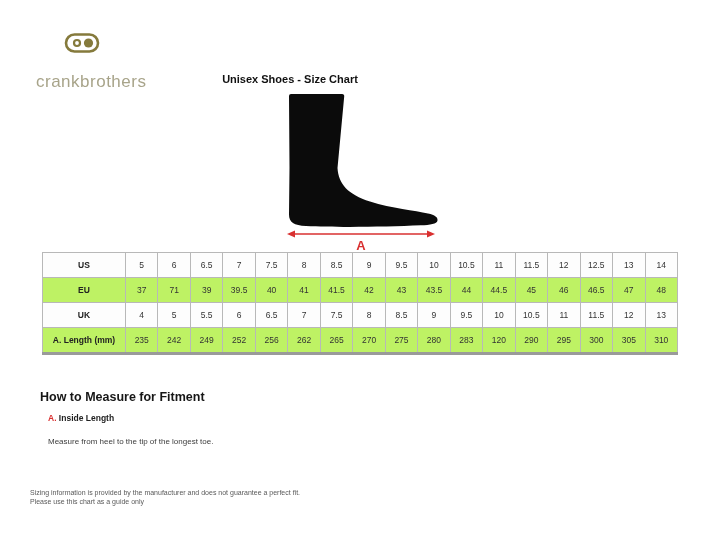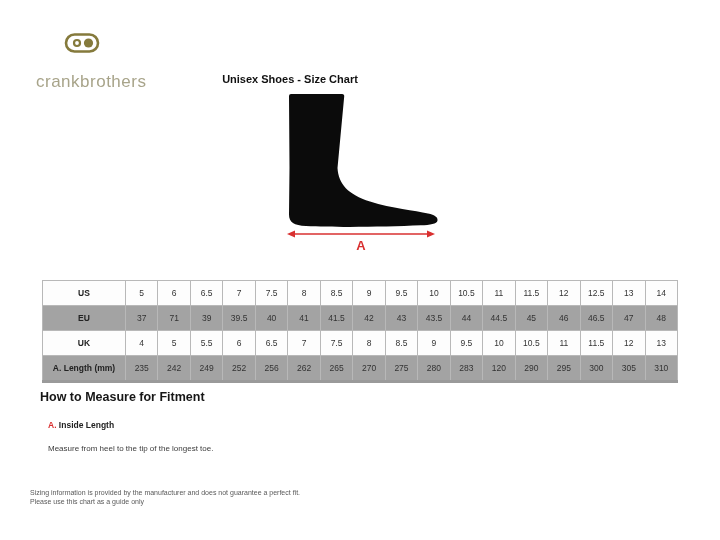--- a/index.html
+++ b/index.html
@@ -24,39 +24,39 @@
 
   
   .diagram { position: absolute; left: 278px; top: 90px; width: 166px; height: 166px; }
   .diagram svg { display: block; }
   .diagram text {
     font-family: "Liberation Sans", sans-serif; font-weight: bold;
     font-size: 13px; fill: var(--accent-red, #d93030);
   }
 
   
-  .size-table-wrap { position: absolute; left: 42px; top: 280px; width: 613px; }
+  .size-table-wrap { position: absolute; left: 42px; top: 252px; width: 613px; }
   table.size-table {
     width: 636px; border-collapse: collapse; table-layout: fixed;
     border: 1px solid #b2b2b2; border-bottom: 3px solid #9a9a9a;
   }
   table.size-table th, table.size-table td {
     border: 1px solid #b8b8b8; height: 24px; text-align: center;
     vertical-align: middle; font-size: 8.5px; padding: 0;
   }
   table.size-table th { width: 82px; font-weight: bold; color: #222; }
   table.size-table td { color: #333; font-weight: normal; }
   table.size-table tr.shade th, table.size-table tr.shade td { background: #e8e8e8; }
   table.size-table tr th, table.size-table tr td { background: #fdfdfd; }
-  table.size-table tr.shade th, table.size-table tr.shade td { background: #a3a3a3; margin-top: 35px; }
+  table.size-table tr.shade th, table.size-table tr.shade td { background: #bef264; margin-top: 35px; }
 
   
   .measure { position: absolute; left: 40px; top: 390px; }
   .measure-heading { font-size: 12.5px; font-weight: bold; color: #161616; }
-  .measure-item { margin-top: 16px; margin-left: 8px; font-size: 8.5px; font-weight: bold; color: #222; }
+  .measure-item { margin-top: 9px; margin-left: 8px; font-size: 8.5px; font-weight: bold; color: #222; }
   .measure-letter { color: var(--accent-red, #d93030); }
   .measure-desc { margin-top: 14px; margin-left: 8px; font-size: 8px; font-weight: normal; color: #3c3c3c; }
 
   
   .footer { position: absolute; left: 30px; top: 488px; font-size: 7px; color: #595959; line-height: 9px; }
 </style>
 </head>
 <body>
 
 <div class="brand">

